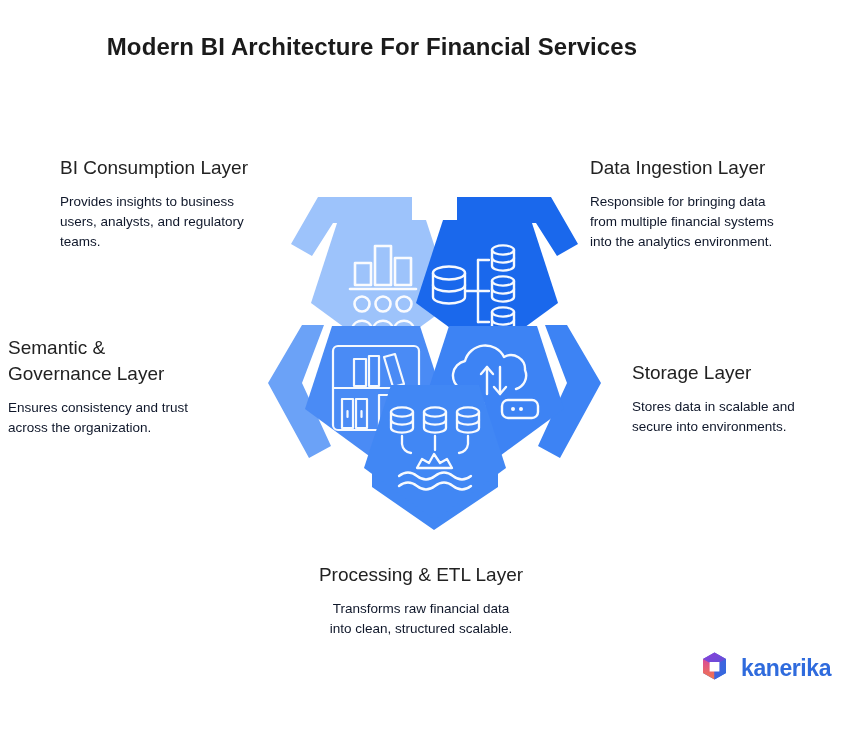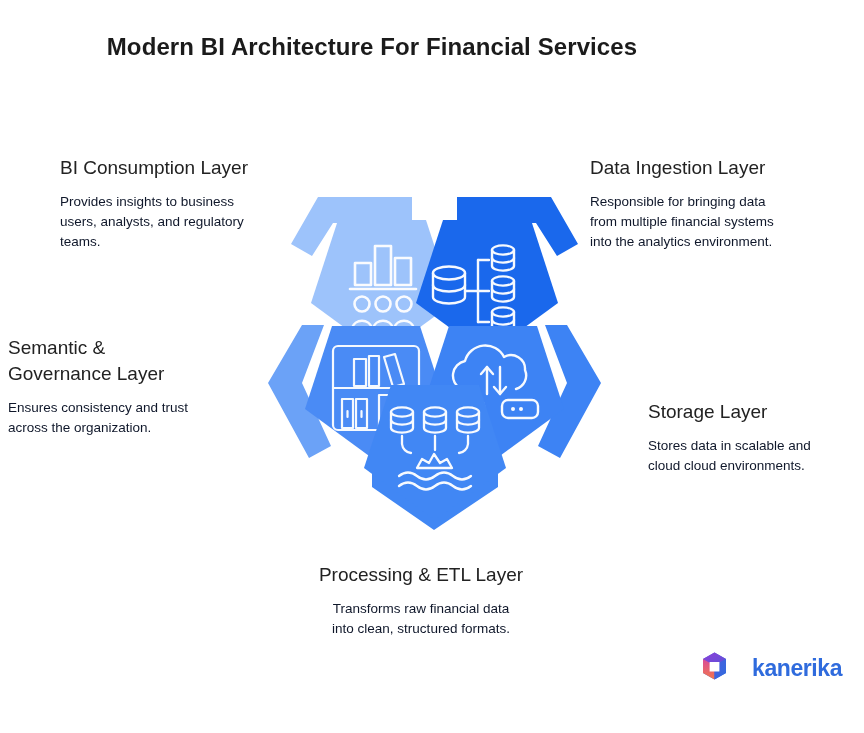--- a/index.html
+++ b/index.html
@@ -48,41 +48,41 @@
     white-space: pre-line;
   }
   .align-right { text-align: left; }
   .align-left  { text-align: left; }
   .align-center{ text-align: center; }
 
   
   #text-bi        { left: 60px;  top: 155px; width: 243px; }
   #text-ingestion { left: 590px; top: 155px; width: 250px; }
   #text-semantic  { left: 8px;   top: 335px; width: 230px; }
-  #text-storage   { left: 648px; top: 360px; width: 215px; margin-top: 39px; }
+  #text-storage   { left: 632px; top: 360px; width: 215px; }
   #text-etl       { left: 286px; top: 562px; width: 270px; }
 
   
   #diagram {
     position: absolute;
     left: 262px;
     top: 178px;
     width: 345px;
     height: 360px;
   }
   #diagram svg { display: block; }
 
   
   #logo {
     position: absolute;
     left: 700px;
     top: 651px;
     display: flex;
     align-items: center;
-    gap: 23px;
+    gap: 12px;
   }
   #logo .logo-text {
     font-size: 23px;
     font-weight: bold;
     color: #2f6bdd;
     letter-spacing: -0.4px;
   }
 </style>
 </head>
 <body style="background: rgb(255, 255, 255);">
@@ -108,27 +108,27 @@
   <div class="layer-text align-right" id="text-semantic">
     <div class="layer-title">Semantic &amp;
 Governance Layer</div>
     <div class="layer-desc">Ensures consistency and trust
 across the organization.</div>
   </div>
 
   <div class="layer-text align-left" id="text-storage">
     <div class="layer-title">Storage Layer</div>
     <div class="layer-desc">Stores data in scalable and
-cloud cloud environments.</div>
+secure into environments.</div>
   </div>
 
   <div class="layer-text align-center" id="text-etl">
     <div class="layer-title">Processing &amp; ETL Layer</div>
     <div class="layer-desc">Transforms raw financial data
-into clean, structured formats.</div>
+into clean, structured scalable.</div>
   </div>
 
   <div id="diagram">
     <svg width="345" height="360" viewBox="0 0 345 360" xmlns="http://www.w3.org/2000/svg">
 
       <path id="chev0" d="M 50 78 L 29 66 L 56 19 L 150 19 L 150 45 L 71 45 Z" fill="#9dc3fb"></path>
 
       <path id="chev1" d="M 295 78 L 316 66 L 289 19 L 195 19 L 195 45 L 274 45 Z" fill="#1a68ec"></path>
 
       <path id="chev2" d="M 62 147 L 40 147 L 6 205 L 47 280 L 69 268 L 40 205 Z" fill="#6ba2f7"></path>

